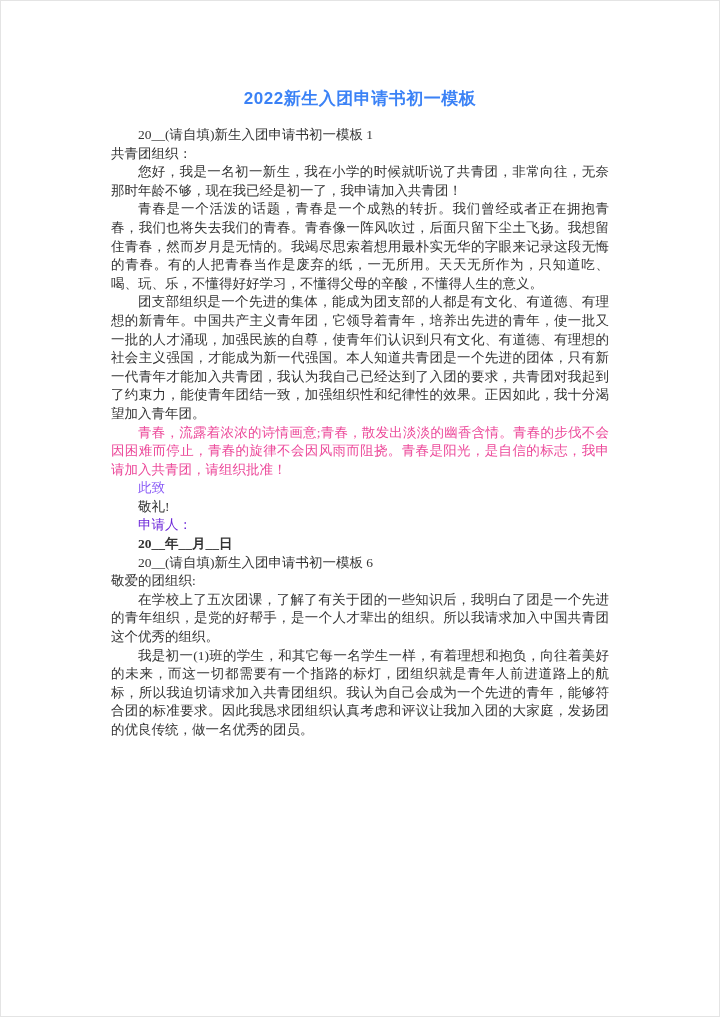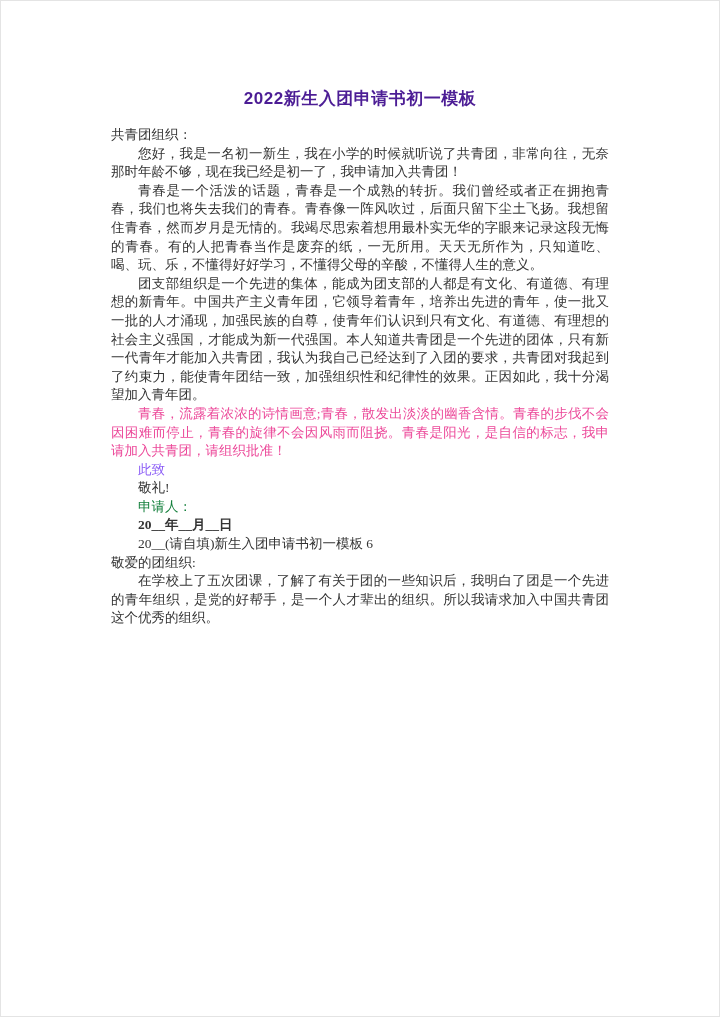--- a/index.html
+++ b/index.html
@@ -35,28 +35,30 @@
     color: #333333;
     text-align: justify;
     word-break: break-all;
   }
   .para.indent { text-indent: 2em; }
 </style>
 </head>
 <body>
 
 <div class="page">
-  <h1 class="doc-title" style="color: #4c1d95; text-align: center;">2022新生入团申请书初一模板</h1>
+  <h1 class="doc-title" style="color: #3b82f6; text-align: center;">2022新生入团申请书初一模板</h1>
   <div class="doc-body">
+    <p class="para indent" style="color: rgb(51, 51, 51);">20__(请自填)新生入团申请书初一模板 1</p>
     <p class="para" style="color: rgb(51, 51, 51);">共青团组织：</p>
     <p class="para indent" style="color: rgb(51, 51, 51);">您好，我是一名初一新生，我在小学的时候就听说了共青团，非常向往，无奈那时年龄不够，现在我已经是初一了，我申请加入共青团！</p>
     <p class="para indent" style="color: rgb(51, 51, 51);">青春是一个活泼的话题，青春是一个成熟的转折。我们曾经或者正在拥抱青春，我们也将失去我们的青春。青春像一阵风吹过，后面只留下尘土飞扬。我想留住青春，然而岁月是无情的。我竭尽思索着想用最朴实无华的字眼来记录这段无悔的青春。有的人把青春当作是废弃的纸，一无所用。天天无所作为，只知道吃、喝、玩、乐，不懂得好好学习，不懂得父母的辛酸，不懂得人生的意义。</p>
     <p class="para indent" style="color: rgb(51, 51, 51);">团支部组织是一个先进的集体，能成为团支部的人都是有文化、有道德、有理想的新青年。中国共产主义青年团，它领导着青年，培养出先进的青年，使一批又一批的人才涌现，加强民族的自尊，使青年们认识到只有文化、有道德、有理想的社会主义强国，才能成为新一代强国。本人知道共青团是一个先进的团体，只有新一代青年才能加入共青团，我认为我自己已经达到了入团的要求，共青团对我起到了约束力，能使青年团结一致，加强组织性和纪律性的效果。正因如此，我十分渴望加入青年团。</p>
     <p class="para indent" style="color: #ec4899;">青春，流露着浓浓的诗情画意;青春，散发出淡淡的幽香含情。青春的步伐不会因困难而停止，青春的旋律不会因风雨而阻挠。青春是阳光，是自信的标志，我申请加入共青团，请组织批准！</p>
     <p class="para indent" style="color: #8b5cf6;">此致</p>
     <p class="para indent" style="color: rgb(51, 51, 51);">敬礼!</p>
-    <p class="para indent" style="color: #15803d;">申请人：</p>
+    <p class="para indent" style="color: #6d28d9;">申请人：</p>
     <p class="para indent" style="color: rgb(51, 51, 51); font-weight: bold;">20__年__月__日</p>
     <p class="para indent" style="color: rgb(51, 51, 51);">20__(请自填)新生入团申请书初一模板 6</p>
     <p class="para" style="color: rgb(51, 51, 51);">敬爱的团组织:</p>
     <p class="para indent" style="color: rgb(51, 51, 51);">在学校上了五次团课，了解了有关于团的一些知识后，我明白了团是一个先进的青年组织，是党的好帮手，是一个人才辈出的组织。所以我请求加入中国共青团这个优秀的组织。</p>
+    <p class="para indent" style="color: rgb(51, 51, 51);">我是初一(1)班的学生，和其它每一名学生一样，有着理想和抱负，向往着美好的未来，而这一切都需要有一个指路的标灯，团组织就是青年人前进道路上的航标，所以我迫切请求加入共青团组织。我认为自己会成为一个先进的青年，能够符合团的标准要求。因此我恳求团组织认真考虑和评议让我加入团的大家庭，发扬团的优良传统，做一名优秀的团员。</p>
   </div>
 </div>
 
 </body></html>

